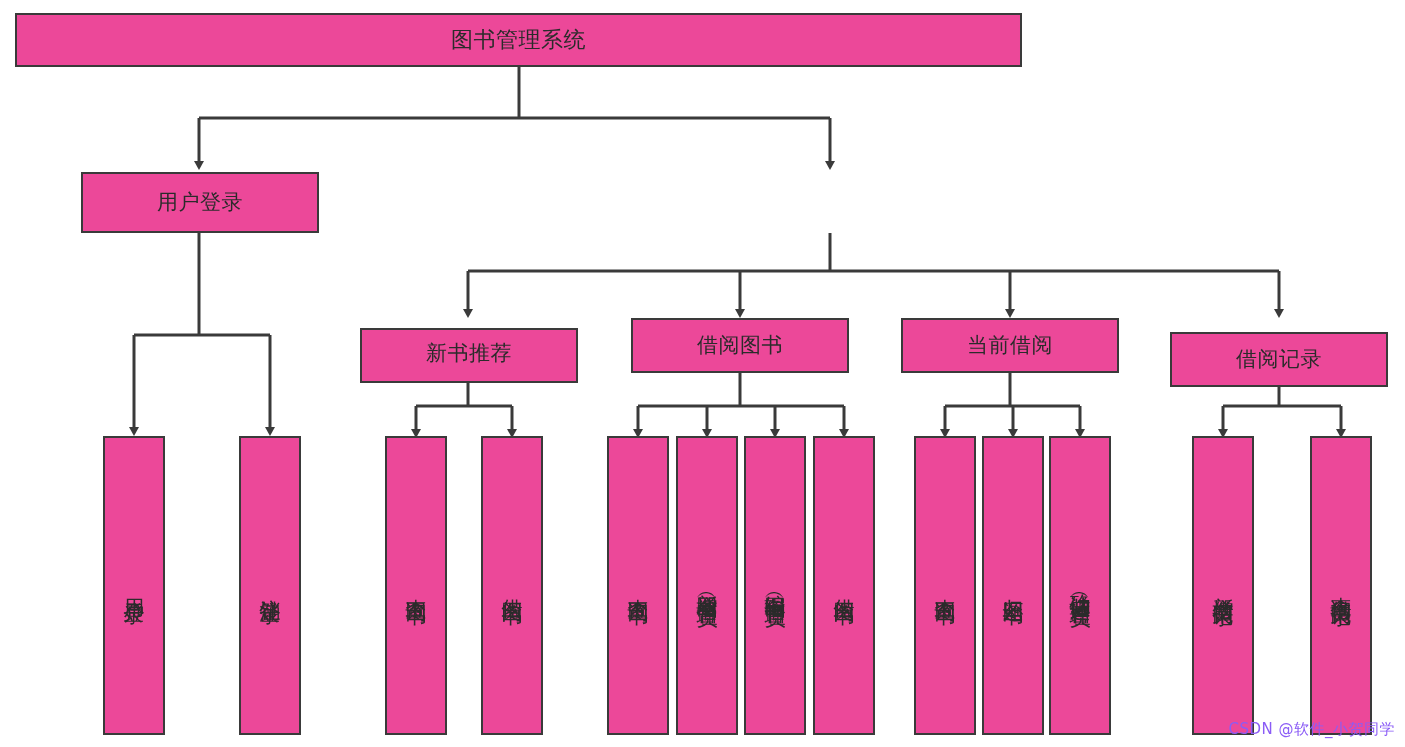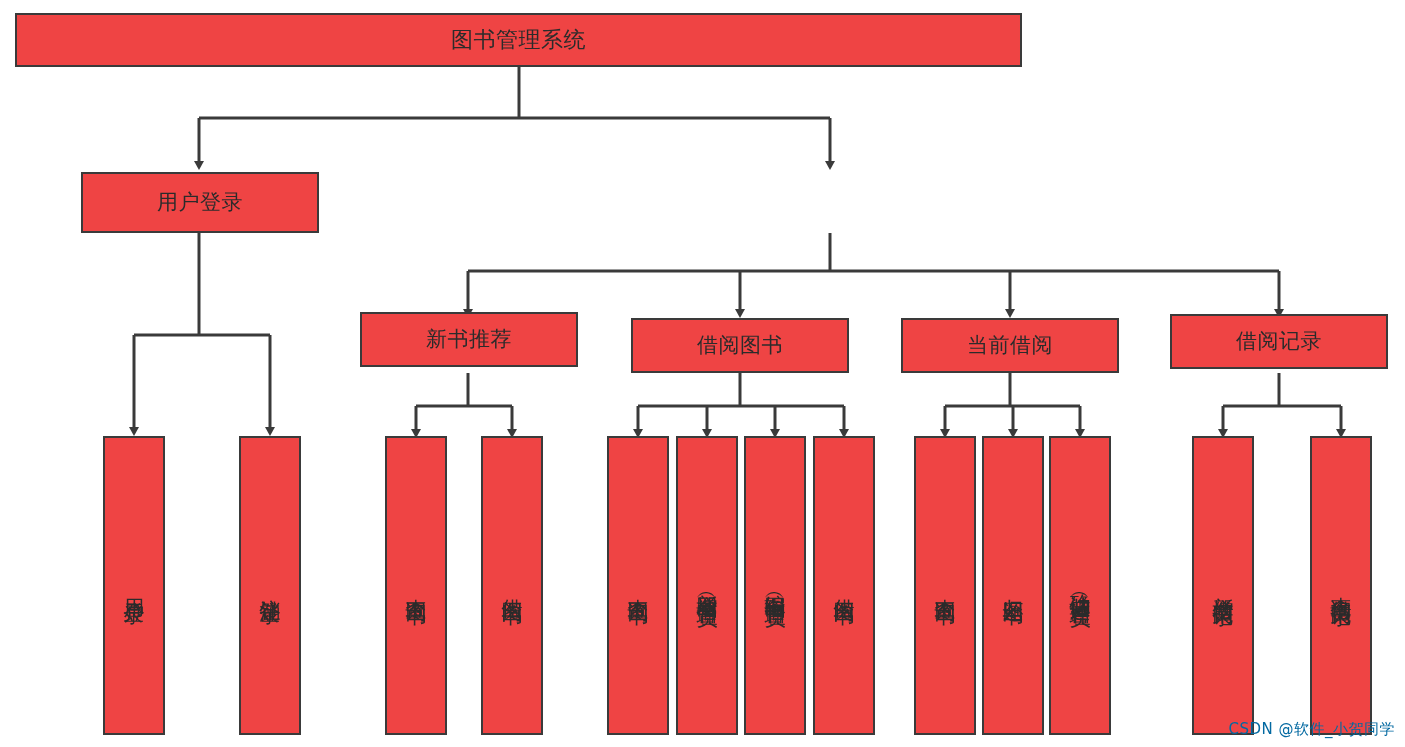--- a/index.html
+++ b/index.html
@@ -21,21 +21,21 @@
   #diagram-svg {
     position: absolute;
     left: 0;
     top: 0;
     width: 1405px;
     height: 747px;
   }
   .node {
     position: absolute;
     box-sizing: border-box;
-    background: #ef4444;
+    background: #ec4899;
     border: 2px solid #3a3a3a;
     display: flex;
     align-items: center;
     justify-content: center;
     color: #2b2b2b;
   }
   .node-label {
     display: block;
     text-align: center;
     line-height: 1.18;
@@ -61,21 +61,21 @@
     line-height: 1.05;
     letter-spacing: 2px;
     white-space: normal;
     max-height: 270px;
   }
   #watermark {
     position: absolute;
     right: 10px;
     bottom: 8px;
     font-size: 15px;
-    color: #0369a1;
+    color: #8b5cf6;
     letter-spacing: 0.5px;
     user-select: none;
     pointer-events: none;
     white-space: nowrap;
   }
 </style>
 </head>
 <body>
 
 <div id="diagram-canvas">
@@ -133,33 +133,33 @@
 
   <div class="node horiz root" style="left:15px; top:13px; width:1007px; height:54px;">
     <span class="node-label">图书管理系统</span>
   </div>
 
   <div class="node horiz" style="left:81px; top:172px; width:238px; height:61px;">
     <span class="node-label">用户登录</span>
   </div>
 
 
-  <div class="node horiz" style="left:360px; top:312px; width:218px; height:55px;">
+  <div class="node horiz" style="left:360px; top:328px; width:218px; height:55px;font-family:Liberation Mono, monospace;">
     <span class="node-label">新书推荐</span>
   </div>
 
   <div class="node horiz" style="left:631px; top:318px; width:218px; height:55px;">
     <span class="node-label">借阅图书</span>
   </div>
 
   <div class="node horiz" style="left:901px; top:318px; width:218px; height:55px;">
     <span class="node-label">当前借阅</span>
   </div>
 
-  <div class="node horiz" style="left:1170px; top:314px; width:218px; height:55px;">
+  <div class="node horiz" style="left:1170px; top:332px; width:218px; height:55px;">
     <span class="node-label">借阅记录</span>
   </div>
 
   <div class="node vert" style="left:103px; top:436px; width:62px; height:299px;">
     <span class="node-label">用户登录</span>
   </div>
   <div class="node vert" style="left:239px; top:436px; width:62px; height:299px;">
     <span class="node-label">注销登录</span>
   </div>
 

